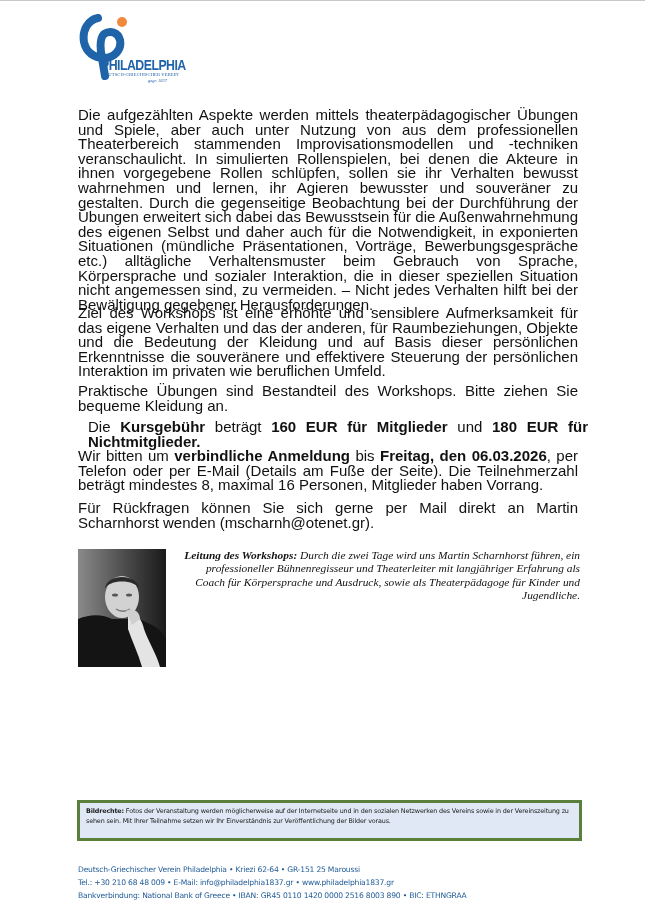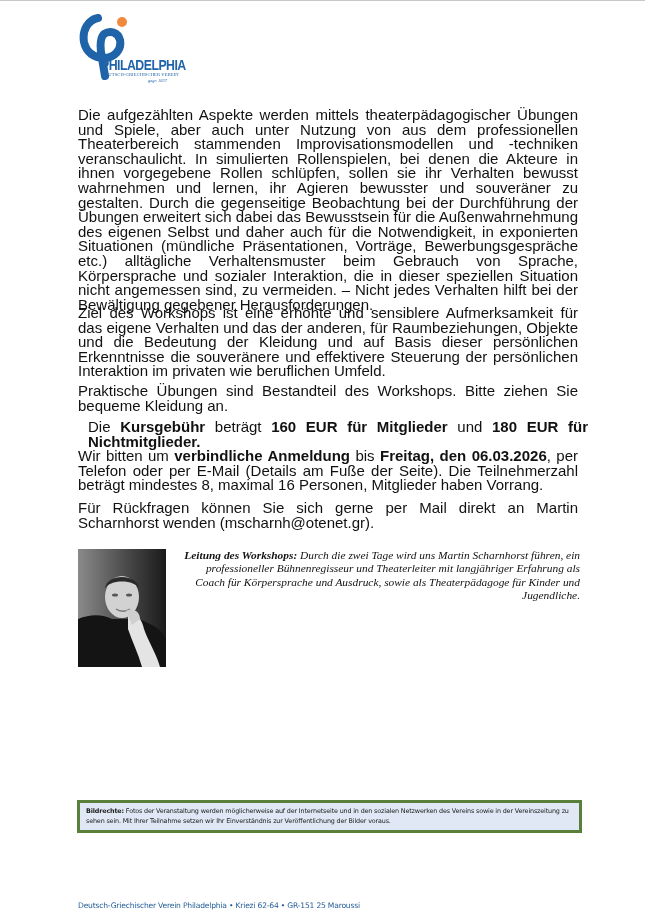--- a/index.html
+++ b/index.html
@@ -20,26 +20,26 @@
     .p4 { top: 420px; margin-left: 10px; }
     .p5 { top: 449px; }
     .p6 { top: 501px; }
 
     .photo { position: absolute; left: 78px; top: 549px; width: 88px; height: 118px; overflow: hidden; background: #1c1c1c; }
     .photo svg { display: block; }
 
     .bio { position: absolute; left: 175px; top: 549px; width: 405px; font-family: "Liberation Serif", serif; font-style: italic; font-size: 11.4px; line-height: 13.4px; color: #111; margin: 0; text-align: right; }
     .bio b { font-weight: bold; }
 
-    .rights-box { position: absolute; left: 77px; top: 800px; width: 495px; height: 27px; border: 3px solid #5a7f3a; background: #dfe8f4; padding: 0 0 0 4px; }
+    .rights-box { position: absolute; left: 77px; top: 800px; width: 495px; height: 27px; border: 3px solid #5a7f3a; background: #dfe8f4; padding: 0 0 8px 4px; }
     .rights-text { font-family: "DejaVu Sans", sans-serif; font-size: 6.4px; line-height: 10px; color: #1a1a1a; margin: 3px 0 0 2px; letter-spacing: -0.15px; }
     .rights-text b { font-weight: bold; }
 
     .footer { position: absolute; left: 78px; top: 863px; width: 520px; font-family: "DejaVu Sans", sans-serif; font-size: 7.6px; line-height: 13px; color: #1f5a96; letter-spacing: -0.2px; }
-    .footer div { white-space: nowrap; margin-top: 36px; }
+    .footer div { white-space: nowrap; }
   </style>
 </head>
 <body>
 
 <div class="top-rule"></div>
 
 <div class="logo">
   <svg width="110" height="72" viewBox="0 0 110 72">
     <path d="M20 4 C10 6 4 16 6 28 C8 38 16 44 26 44 C36 44 44 36 42 26 C40 18 32 16 26 20 C22 24 22 34 24 44 L27 62" fill="none" stroke="#1f63a8" stroke-width="8" stroke-linecap="round"></path>
     <circle cx="44" cy="8" r="5" fill="#f08a3c"></circle>
@@ -91,14 +91,15 @@
 </p>
 
 <div class="rights-box">
   <p class="rights-text">
     <b>Bildrechte:</b><span> Fotos der Veranstaltung werden möglicherweise auf der Internetseite und in den sozialen Netzwerken des Vereins sowie in der Vereinszeitung zu sehen sein. Mit Ihrer Teilnahme setzen wir Ihr Einverständnis zur Veröffentlichung der Bilder voraus.</span>
   </p>
 </div>
 
 <div class="footer">
   <div>Deutsch-Griechischer Verein Philadelphia • Kriezi 62-64 • GR-151 25 Maroussi</div>
+  <div>Tel.: +30 210 68 48 009 • E-Mail: info@philadelphia1837.gr • www.philadelphia1837.gr</div>
   <div>Bankverbindung: National Bank of Greece • IBAN: GR45 0110 1420 0000 2516 8003 890 • BIC: ETHNGRAA</div>
 </div>
 
 </body></html>

